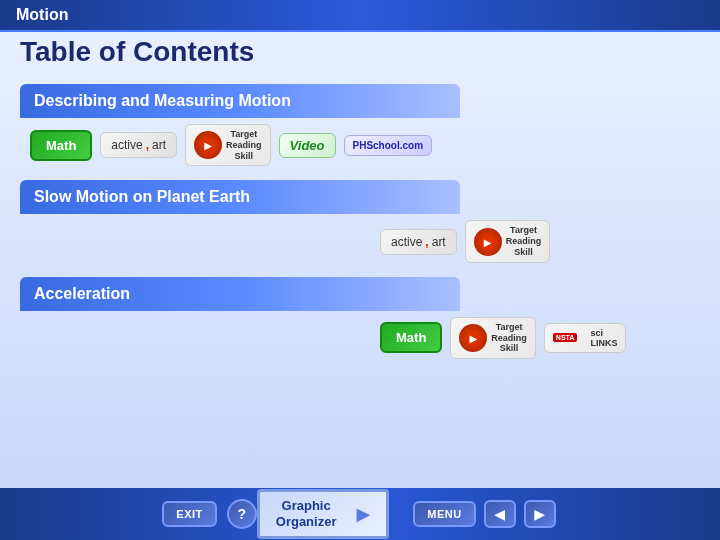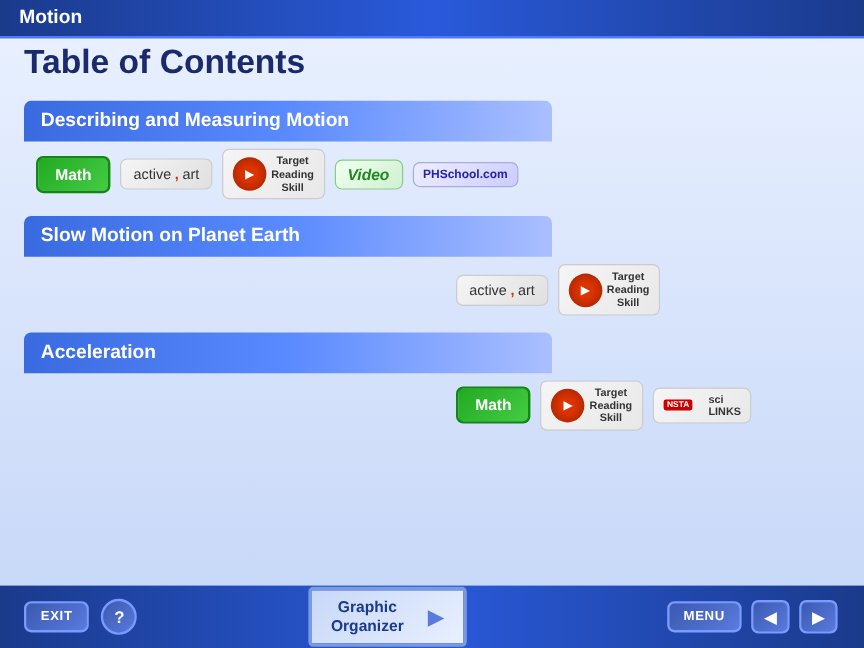--- a/index.html
+++ b/index.html
@@ -184,21 +184,21 @@
     
     .bottom-bar {
       position: absolute;
       bottom: 0;
       left: 0;
       right: 0;
       height: 52px;
       background: linear-gradient(90deg, #1a3a8b, #2a5adb, #1a3a8b);
       display: flex;
       align-items: center;
-      justify-content: space-between;
+      justify-content: center;
       padding: 0 20px;
     }
 
     .bottom-btn {
       background: linear-gradient(135deg, #3a5aaf, #5a7adf);
       color: white;
       border: 2px solid #7a9aff;
       border-radius: 6px;
       padding: 5px 12px;
       font-size: 11px;

